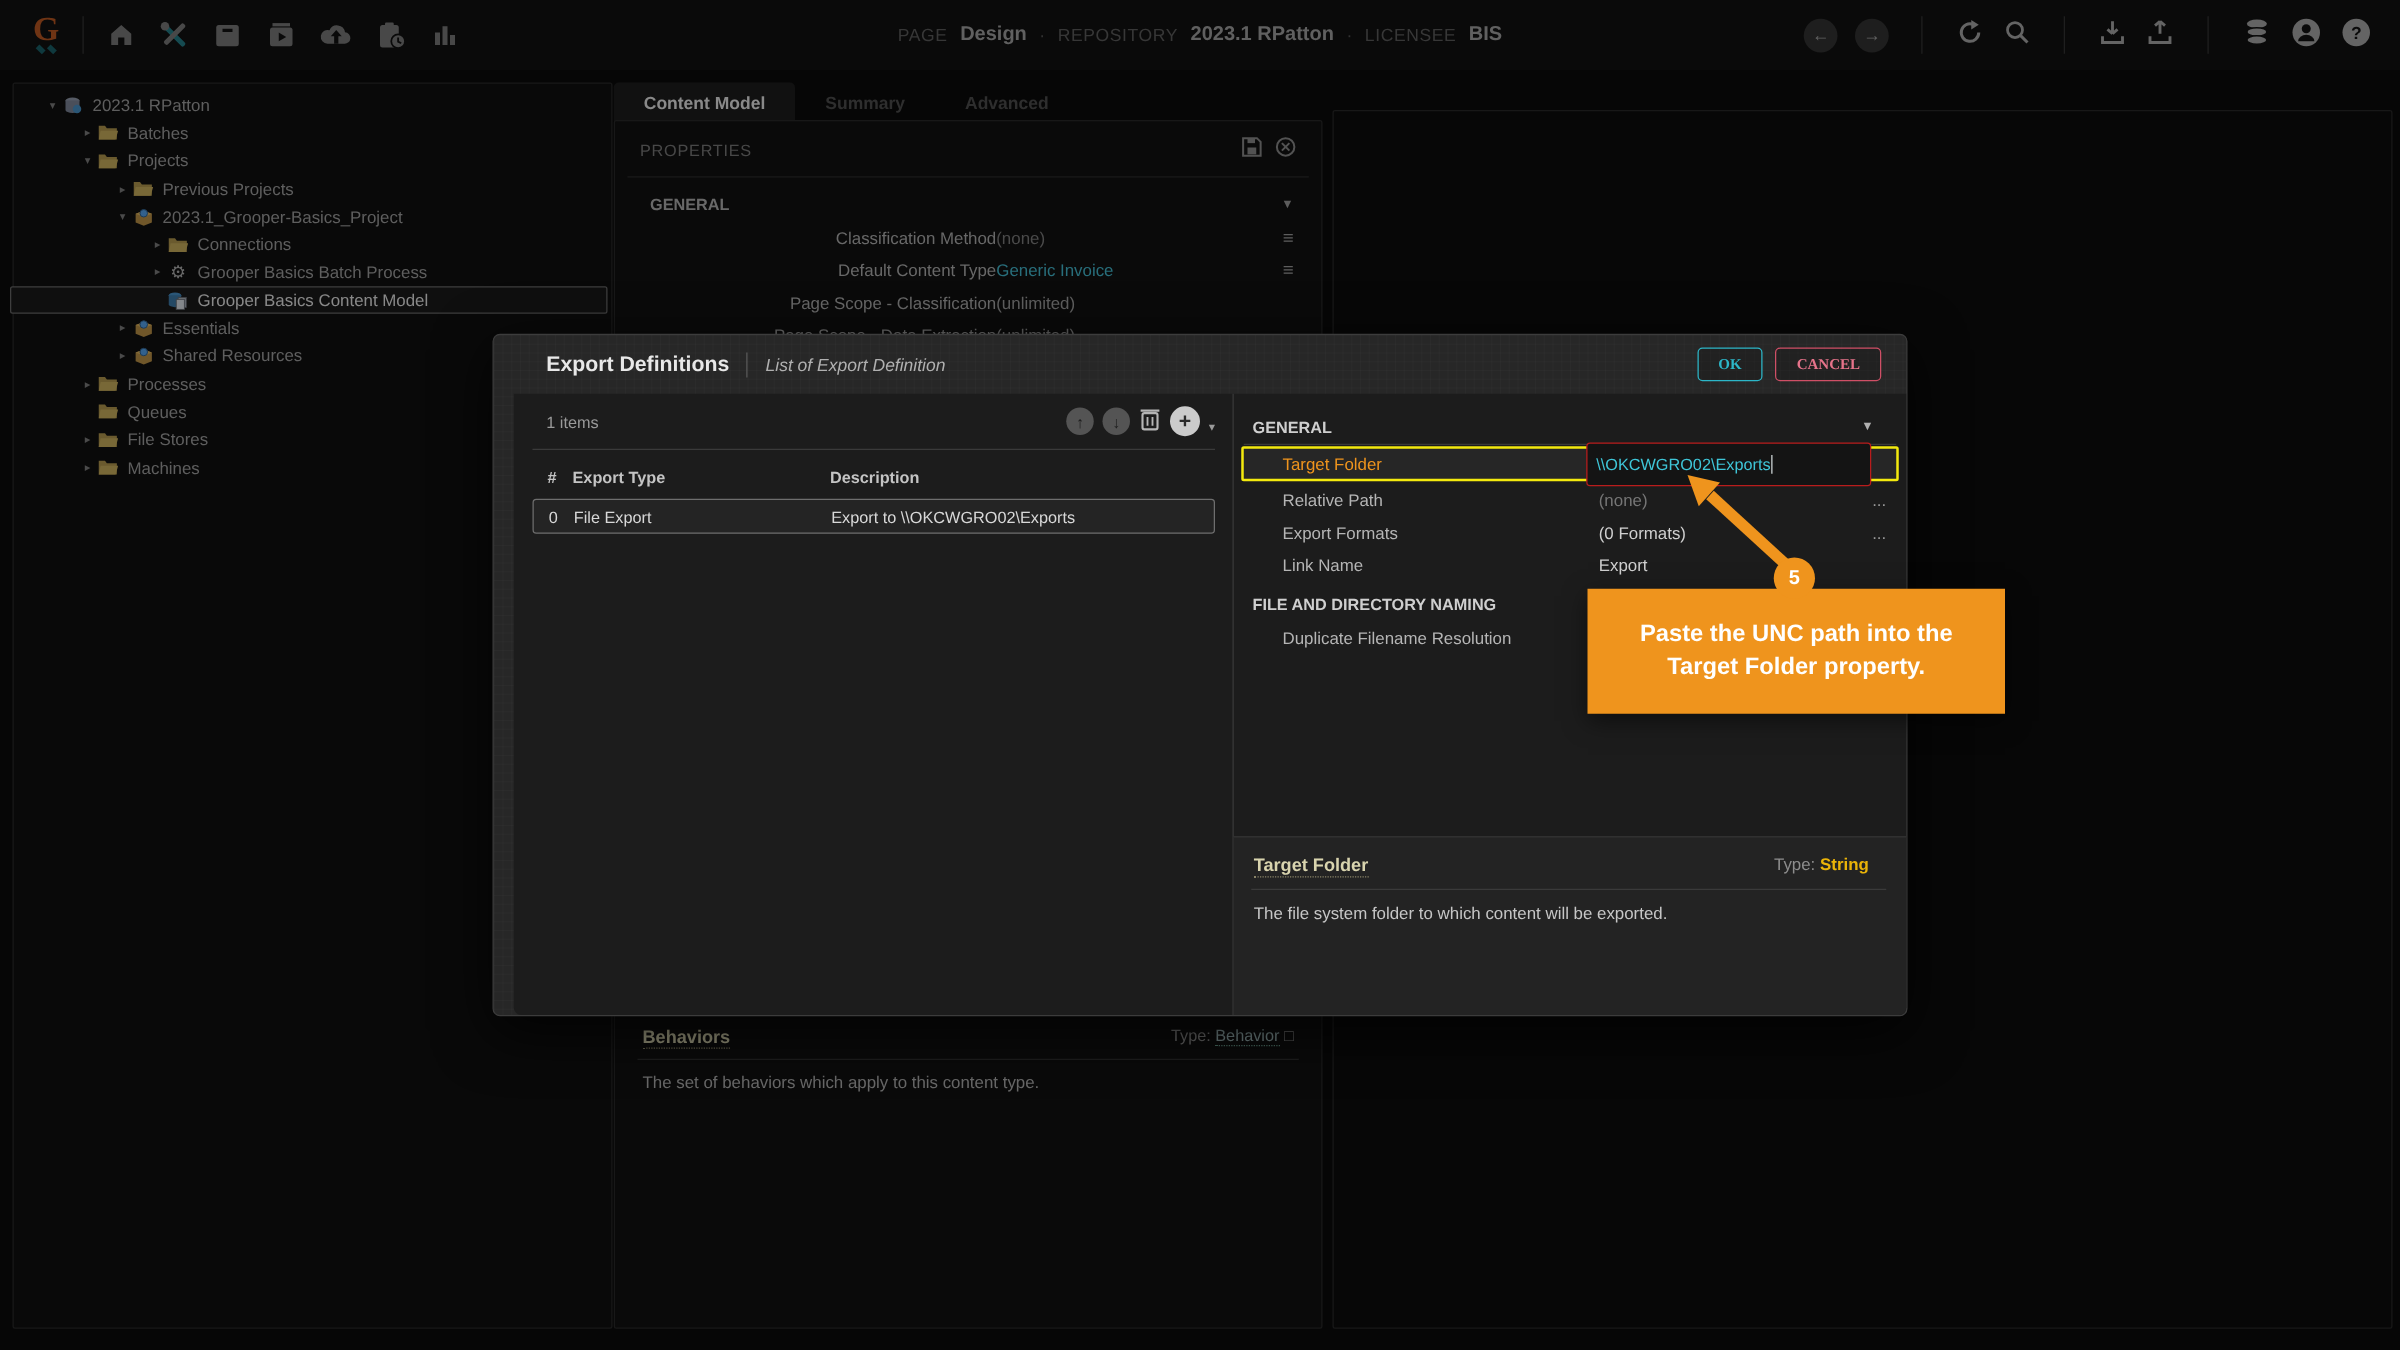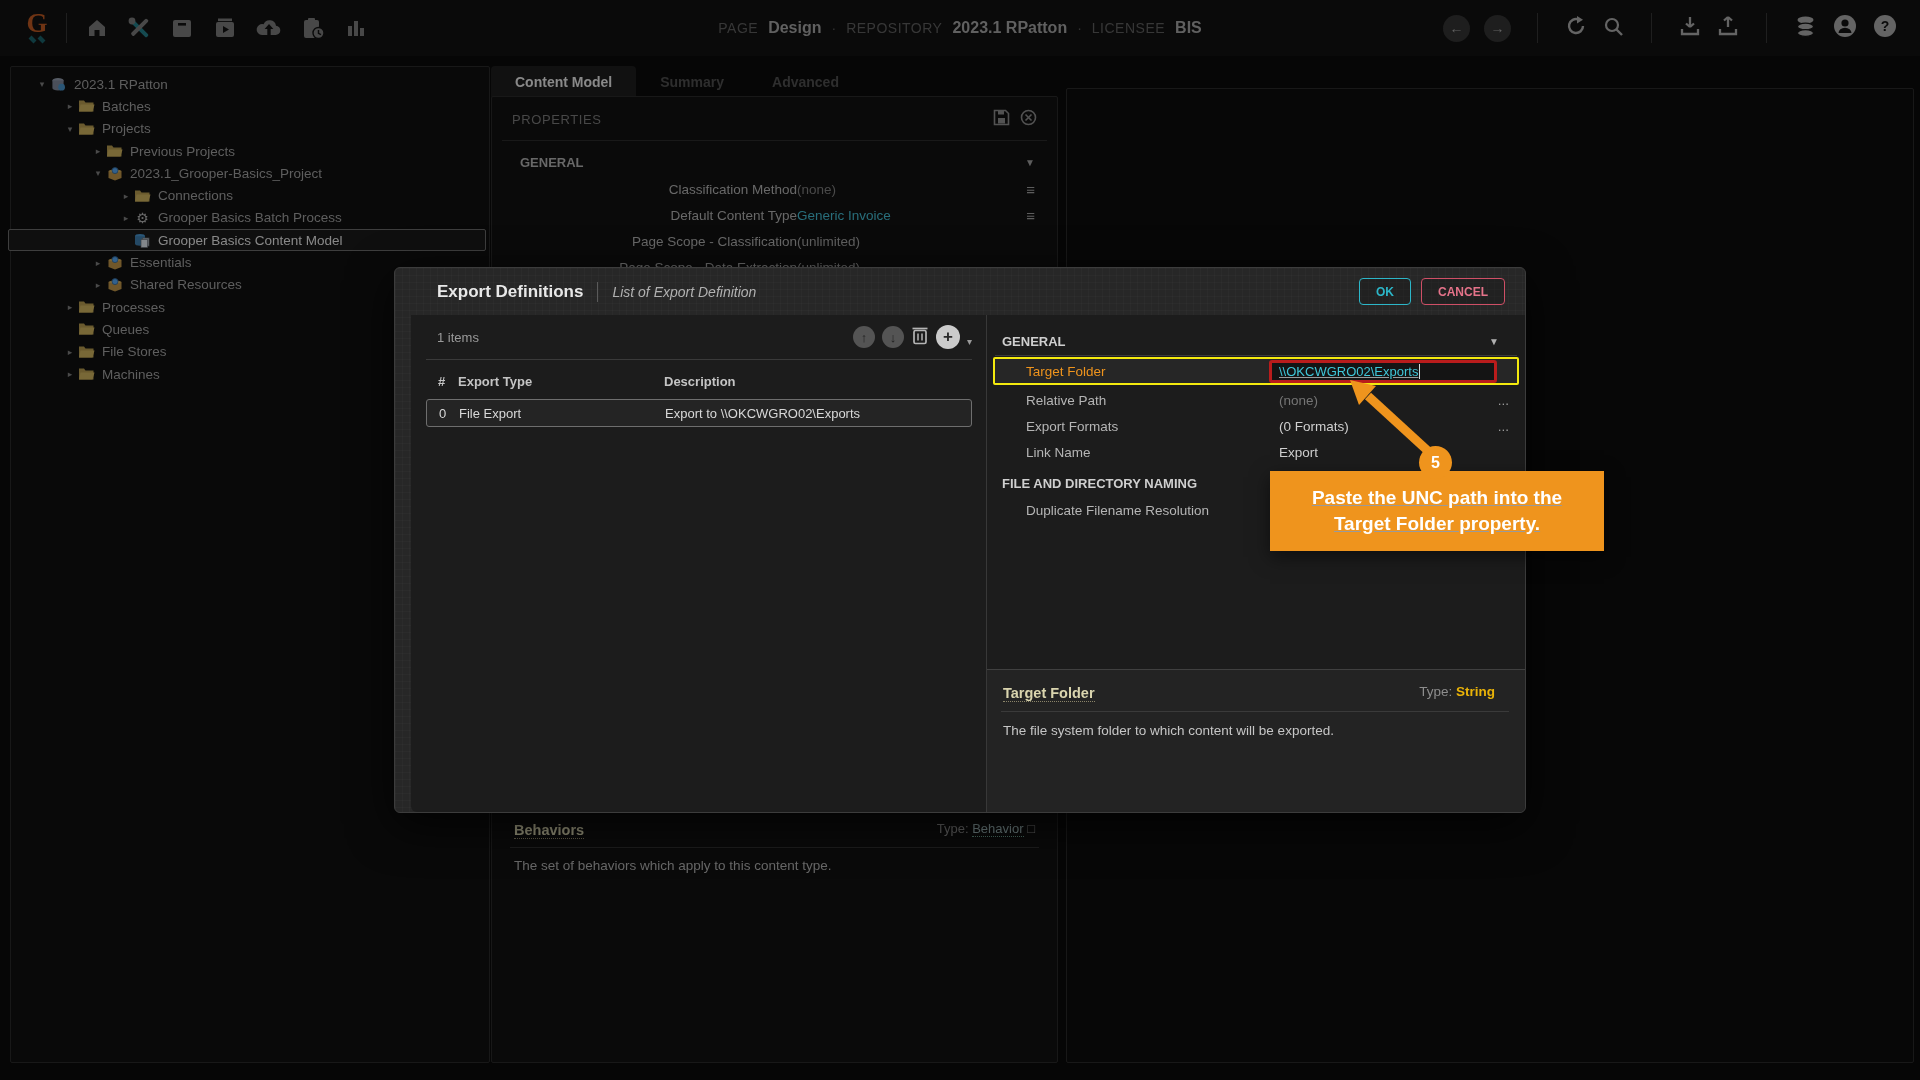--- a/index.html
+++ b/index.html
@@ -67,21 +67,21 @@
   
   .modal { position:absolute; left:394px; top:267px; width:1132px; height:546px; z-index:100;
     background:#272727; border:1px solid #3c3c3c; border-radius:6px;
     box-shadow:0 12px 45px rgba(0,0,0,.75);
     background-image:linear-gradient(rgba(255,255,255,.018) 1px,transparent 1px),linear-gradient(90deg,rgba(255,255,255,.018) 1px,transparent 1px);
     background-size:7px 7px; display:flex; flex-direction:column; overflow:visible;padding-left:16px; }
   .modal-head { height:47px; display:flex; align-items:center; padding:0 20px 0 26px; flex:0 0 47px; }
   .modal-title { font-size:17px; font-weight:bold; color:#e8e8e8; }
   .modal-sep { width:1px; height:20px; background:#5a5a5a; margin:0 14px; }
   .modal-sub { font-size:14px; font-style:italic; color:#b0b0b0; }
-  .modal-btns { margin-left:auto; display:flex; gap:10px; }
+  .modal-btns { margin-left:auto; display:flex; gap:10px;font-family:Liberation Serif, serif; }
   .btn { height:27px; padding:0 16px; border-radius:4px; background:rgba(20,20,20,.3); font-size:12px; font-weight:bold; display:flex; align-items:center; cursor:pointer; }
   .btn-ok { border:1px solid #2cb6c8; color:#2cb6c8; }
   .btn-cancel { border:1px solid #cf4f66; color:#e5738a; }
   .modal-body { flex:1; display:flex; background:#1c1c1c; border-radius:0 0 6px 6px; }
   .mcol-left { width:576px; flex:0 0 576px; border-right:1px solid #383838; display:flex; flex-direction:column; }
   .mcol-right { flex:1; position:relative; }
   
   .list-toolbar { height:44px; display:flex; align-items:center; padding:0 14px 0 26px; }
   .items-count { font-size:13px; color:#9a9a9a; flex:1; }
   .tool-ic { display:flex; align-items:center; gap:7px; }
@@ -98,33 +98,33 @@
   
   .rsec { display:flex; align-items:center; height:28px; padding:0 26px 0 15px; margin-top:12px; font-size:13px; font-weight:bold; color:#cfcfcf; }
   .rsec .chev { margin-left:auto; font-size:10px; color:#b0b0b0; }
   .rsec-div { height:1px; background:#3a3a3a; margin:0 8px; }
   .rrow { display:flex; align-items:center; height:26px; padding-left:39px; padding-right:16px; font-size:13.5px; }
   .rrow .rlabel { width:253px; flex:0 0 253px; color:#b5b5b5; }
   .rrow .rvalue { flex:1; color:#cfcfcf; }
   .rrow .dots { color:#9a9a9a; width:18px; text-align:right; }
   .hl-row { height:28px; border:2px solid #f3e90e; border-radius:2px; margin:1px 6px 2px 6px; display:flex; align-items:center; padding-left:31px; background:#262626; }
   .hl-row .rlabel { color:#ef941d; width:243px; flex:0 0 243px; font-size:13.5px; }
-  .tf-input { width:228px; height:23px; border:3px solid #b91c1c; border-radius:3px; background:#141414; display:flex; align-items:center; padding:0 7px;text-decoration:underline; }
+  .tf-input { width:228px; height:35px; border:1px solid #b91c1c; border-radius:3px; background:#141414; display:flex; align-items:center; padding:0 7px; }
   .tf-input span { font-size:13px; color:#3fc6d8; white-space:nowrap; }
   .tf-caret { width:1px; height:15px; background:#cfd8d9; margin-left:1px; }
   .rhelp { position:absolute; left:0; right:0; bottom:0; height:143px; background:#232323; border-top:1px solid #404040; border-radius:0 0 6px 0; padding:14px 30px 0 16px; }
   .rhelp-title { font-size:14.5px; font-weight:bold; color:#d9d4ae; border-bottom:1px dotted #8a8468; display:inline-block; }
   .rhelp-type { float:right; font-size:13.5px; color:#8d8d8d; }
   .rhelp-type b { color:#eab308; }
   .rhelp-div { height:1px; background:#3a3a3a; margin:9px -14px 11px -2px; }
   .rhelp-desc { font-size:13.5px; color:#c6c6c6; }
   
-  .callout-box { position:absolute; left:1270px; top:471px; width:334px; height:80px; background:#ef941d; z-index:200;
+  .callout-box { position:absolute; left:1270px; top:471px; width:334px; height:100px; background:#ef941d; z-index:200;
     display:flex; align-items:center; justify-content:center; text-align:center; padding:0 18px;
-    box-shadow:0 6px 18px rgba(0,0,0,.5);text-decoration:underline; }
+    box-shadow:0 6px 18px rgba(0,0,0,.5); }
   .callout-box .ctext { color:#fff; font-size:19px; font-weight:bold; line-height:26px; }
   .callout-step { position:absolute; left:1419px; top:446px; width:33px; height:33px; border-radius:50%; background:#ef941d; z-index:201;
     color:#fff; font-size:16px; font-weight:bold; display:flex; align-items:center; justify-content:center; }
   .callout-arrow { position:absolute; left:0; top:0; z-index:200; pointer-events:none; }
 </style>
 </head>
 <body>
 
 <div class="header">
   <div class="logo">

